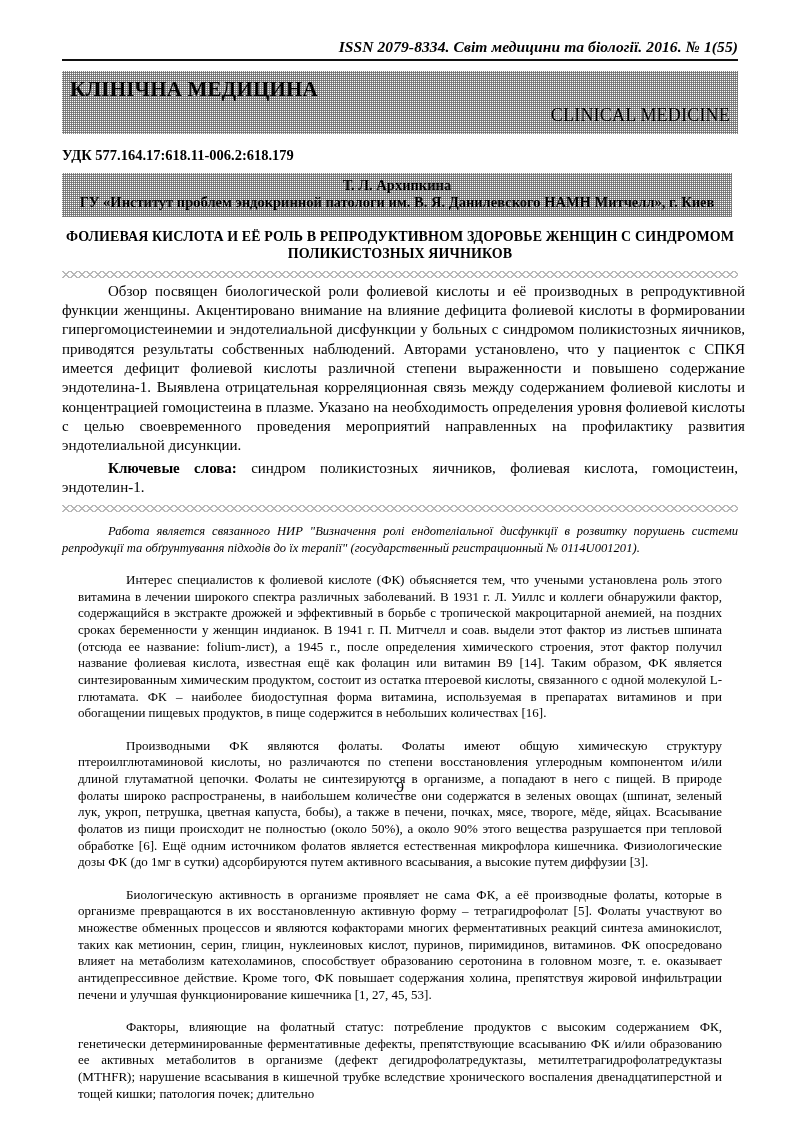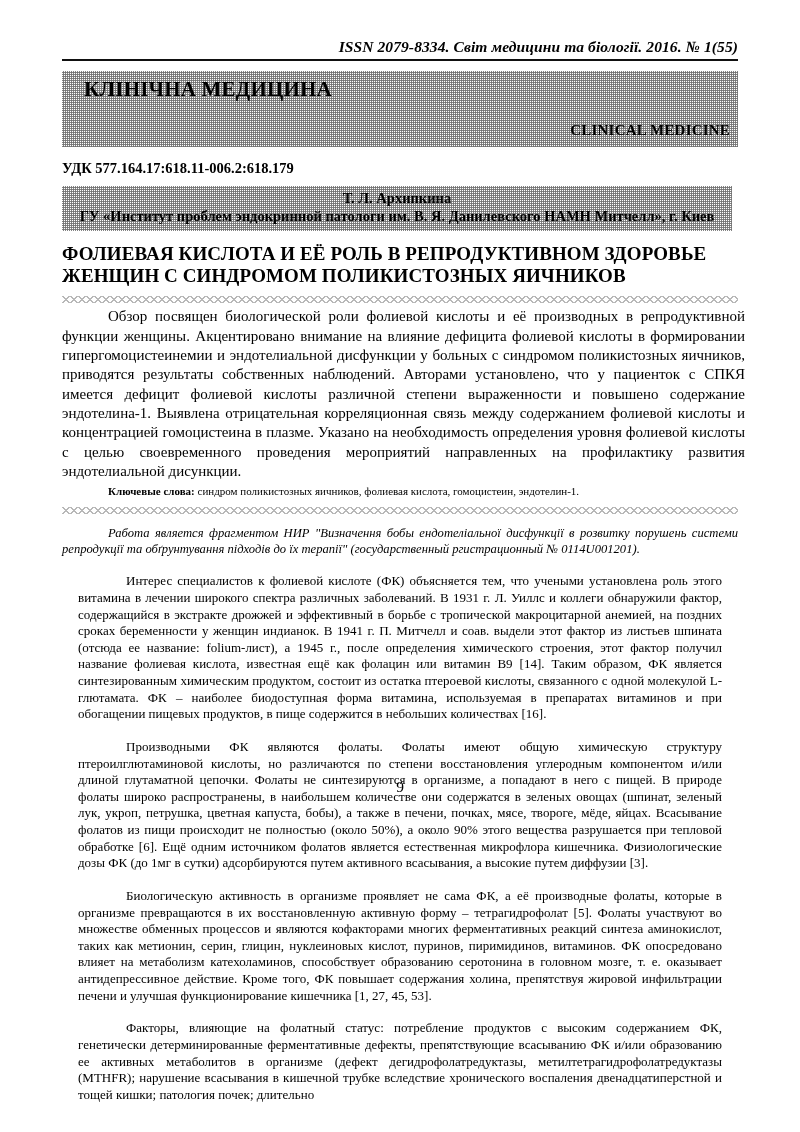--- a/index.html
+++ b/index.html
@@ -55,29 +55,28 @@
     box-sizing: border-box;
     padding: 7px 8px 9px 8px;
   }
 
   .section-head-ua {
     font-size: 21px;
     font-weight: bold;
     line-height: 1.12;
     text-align: left;
     letter-spacing: 0.2px;
-    margin-left: 14px;
   }
   .section-head-en {
-    font-size: 15px;
-    font-weight: bold;
+    font-size: 18px;
+    font-weight: normal;
     line-height: 1.12;
     text-align: right;
     letter-spacing: 0.2px;
-    margin-top: 20px;
+    margin-top: 3px;
   }
 
   
   .udc {
     margin: 13px 62px 0 62px;
     font-size: 14.5px;
     font-weight: bold;
     text-align: left;
   }
 
@@ -101,23 +100,23 @@
   }
   .author-affil {
     font-size: 14.5px;
     font-weight: bold;
     line-height: 1.22;
   }
 
   
   .art-title {
     margin: 12px 62px 0 62px;
-    font-size: 19px;
-    font-weight: bold;
-    text-align: left;
+    font-size: 14px;
+    font-weight: bold;
+    text-align: center;
     line-height: 1.2;
     letter-spacing: 0.1px;
   }
 
   
   .zigzag {
     margin: 8px 62px 0 62px;
     height: 7px;
     background-repeat: repeat-x;
     background-size: 8px 7px;
@@ -130,21 +129,21 @@
   .abstract {
     margin: 4px 55px 0 62px;
     font-size: 15px;
     line-height: 1.29;
     text-align: justify;
     text-indent: 46px;
     hyphens: none;
   }
   .keywords {
     margin: 3px 62px 0 62px;
-    font-size: 11px;
+    font-size: 15px;
     line-height: 1.29;
     text-align: justify;
     text-indent: 46px;
   }
   .keywords b { font-weight: bold; }
 
   
   .funding {
     margin: 11px 62px 0 62px;
     font-size: 12.6px;
@@ -202,21 +201,21 @@
   <div class="art-title">ФОЛИЕВАЯ КИСЛОТА И ЕЁ РОЛЬ В РЕПРОДУКТИВНОМ ЗДОРОВЬЕ ЖЕНЩИН С СИНДРОМОМ ПОЛИКИСТОЗНЫХ ЯИЧНИКОВ</div>
 
   <div class="zigzag"></div>
 
   <div class="abstract">Обзор посвящен биологической роли фолиевой кислоты и её производных в репродуктивной функции женщины. Акцентировано внимание на влияние дефицита фолиевой кислоты в формировании гипергомоцистеинемии и эндотелиальной дисфункции у больных с синдромом поликистозных яичников, приводятся результаты собственных наблюдений. Авторами установлено, что у пациенток с СПКЯ имеется дефицит фолиевой кислоты различной степени выраженности и повышено содержание эндотелина-1. Выявлена отрицательная корреляционная связь между содержанием фолиевой кислоты и концентрацией гомоцистеина в плазме. Указано на необходимость определения уровня фолиевой кислоты  с  целью своевременного проведения мероприятий направленных на  профилактику развития эндотелиальной дисункции.</div>
 
   <div class="keywords"><b>Ключевые слова:</b><span> синдром поликистозных яичников, фолиевая кислота, гомоцистеин, эндотелин-1.</span></div>
 
   <div class="zigzag"></div>
 
-  <div class="funding">Работа является фрагментом НИР "Визначення бобы ендотеліальної дисфункції в розвитку порушень системи репродукції та обґрунтування підходів до їх терапії" (государственный ргистрационный № 0114U001201).</div>
+  <div class="funding">Работа является связанного НИР "Визначення ролі ендотеліальної дисфункції в розвитку порушень системи репродукції та обґрунтування підходів до їх терапії" (государственный ргистрационный № 0114U001201).</div>
 
   <div class="body-text">
     <p>Интерес специалистов к фолиевой кислоте (ФК) объясняется тем, что учеными установлена роль этого витамина в лечении широкого спектра различных заболеваний. В 1931 г. Л. Уиллс и коллеги обнаружили фактор, содержащийся в экстракте дрожжей и эффективный в борьбе с тропической макроцитарной анемией, на поздних сроках беременности у женщин индианок. В 1941 г. П. Митчелл и соав. выдели этот фактор из листьев шпината (отсюда ее название: folium-лист), а 1945 г., после определения химического строения, этот фактор получил название фолиевая кислота, известная ещё как фолацин или витамин В9 [14]. Таким образом, ФК является синтезированным химическим продуктом, состоит из остатка птероевой кислоты, связанного с одной молекулой L-глютамата. ФК – наиболее биодоступная форма витамина, используемая в препаратах витаминов и при обогащении пищевых продуктов, в пище содержится в небольших количествах [16].</p>
     <p>Производными ФК являются фолаты. Фолаты имеют общую химическую структуру птероилглютаминовой кислоты, но различаются по степени восстановления углеродным компонентом и/или длиной глутаматной цепочки. Фолаты не синтезируются в организме, а попадают в него с пищей. В природе фолаты  широко распространены, в наибольшем количестве они содержатся в зеленых овощах (шпинат, зеленый лук, укроп, петрушка, цветная капуста, бобы), а также в печени, почках, мясе, твороге, мёде, яйцах. Всасывание фолатов из пищи происходит не полностью (около 50%), а около 90% этого вещества разрушается при тепловой обработке [6]. Ещё одним источником фолатов является естественная микрофлора кишечника. Физиологические дозы ФК (до 1мг в сутки) адсорбируются путем активного всасывания, а высокие путем диффузии [3].</p>
     <p>Биологическую активность в организме проявляет не сама ФК, а её производные фолаты, которые в организме превращаются в их восстановленную активную форму – тетрагидрофолат [5]. Фолаты участвуют во множестве обменных процессов и являются кофакторами многих ферментативных реакций синтеза аминокислот, таких как метионин, серин, глицин, нуклеиновых кислот, пуринов, пиримидинов, витаминов. ФК опосредовано влияет на метаболизм катехоламинов, способствует образованию серотонина в головном мозге, т. е. оказывает антидепрессивное действие. Кроме того, ФК повышает содержания холина, препятствуя жировой инфильтрации печени и улучшая функционирование кишечника [1, 27, 45, 53].</p>
     <p>Факторы, влияющие на фолатный статус: потребление продуктов с высоким содержанием ФК, генетически детерминированные ферментативные дефекты, препятствующие всасыванию ФК и/или образованию ее активных метаболитов в организме (дефект дегидрофолатредуктазы, метилтетрагидрофолатредуктазы (MTHFR); нарушение всасывания в кишечной трубке вследствие хронического воспаления двенадцатиперстной и тощей кишки; патология почек; длительно</p>
   </div>
 
   <div class="folio">9</div>
 

